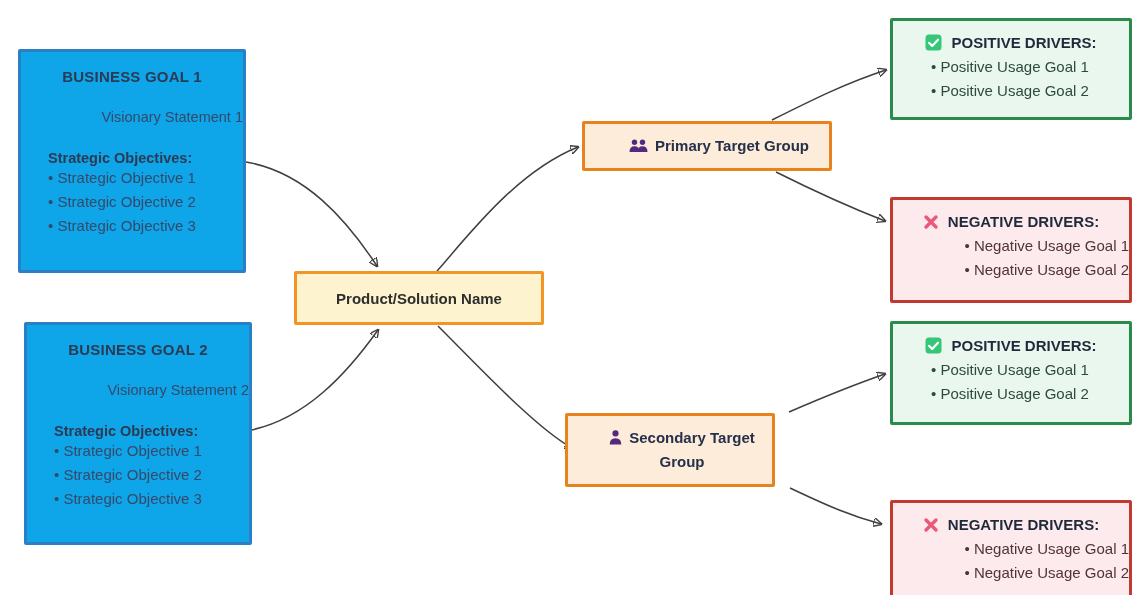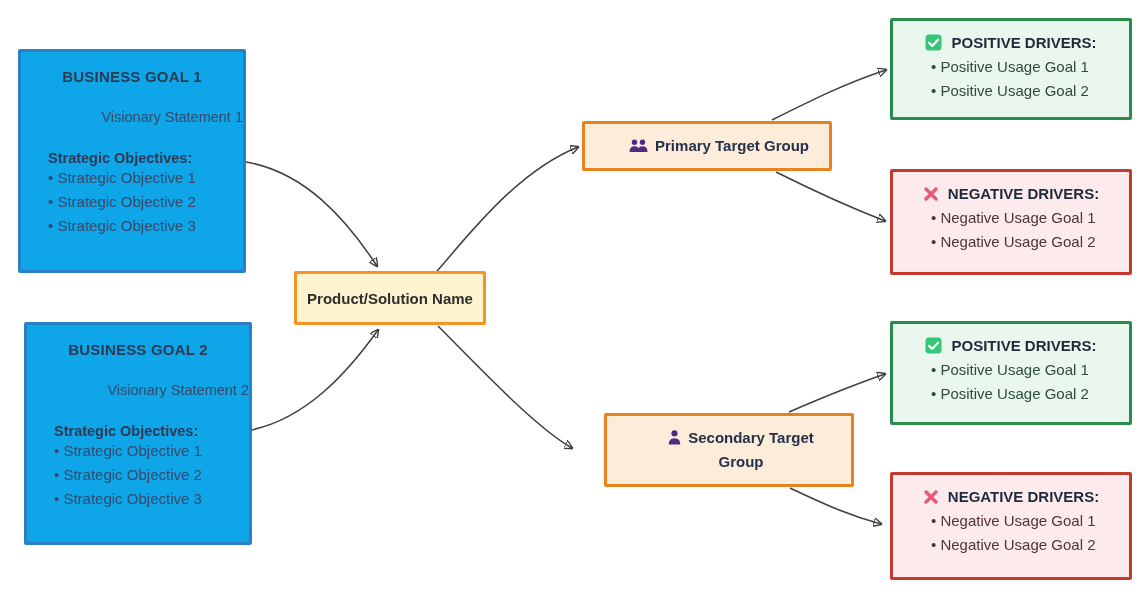--- a/index.html
+++ b/index.html
@@ -15,38 +15,38 @@
   .node-goal{width:228px;background:#0ea5e9;border:3px solid #2a7fc5;}
   .goal-title{margin-top:16px;text-align:center;font-weight:700;font-size:15px;color:#2c3a54;letter-spacing:.2px;}
   .goal-vision{margin-top:24px;text-align:right;font-size:14.5px;color:#35496a;}
   .goal-objhead{margin:25px 0 0 27px;font-weight:700;font-size:14.5px;color:#2c3a54;}
   .bullet{margin-left:27px;line-height:24px;font-size:15px;}
   .node-goal .bullet{color:#35496a;}
   .bullet::before{content:"• ";}
 
   
   .node-product{
-    left:294px;top:271px;width:192px;height:54px;background:#fdf3cf;border:3px solid #f39426;
+    left:294px;top:271px;width:250px;height:54px;background:#fdf3cf;border:3px solid #f39426;
     display:flex;align-items:center;justify-content:center;font-weight:700;font-size:15px;color:#2e2e2e;
   }
 
   
   .node-group{background:#fcecd9;border:3px solid #e8821e;display:flex;align-items:center;justify-content:center;padding-left:24px;}
   .group-inner{text-align:center;font-weight:700;font-size:15px;color:#25304a;line-height:24px;}
   .group-inner svg{vertical-align:-2px;margin-right:7px;}
 
   
   .node-driver{width:242px;}
   .node-pos{background:#e9f7ef;border:3px solid #2a8c4a;}
-  .node-neg{background:#fdeaec;border:3px solid #c2392f;}
+  .node-neg{background:#fdeaec;border:3px solid #c2392f;margin-top:28px;}
   .drv-head{display:flex;align-items:center;justify-content:center;gap:9px;margin-top:13px;font-weight:700;font-size:15px;color:#1e2a3a;}
   .drv-list{margin-top:4px;}
   .drv-list .bullet{margin-left:38px;}
   .node-pos .bullet{color:#2e4b3a;}
-  .node-neg .bullet{color:#50333c;}
+  .node-neg .bullet{color:#50333c;text-align:right;}
 </style>
 </head>
 <body>
 
 <div class="canvas">
 
   <svg class="edges" width="1136" height="595" viewBox="0 0 1136 595">
     <defs>
       <marker id="arrow" viewBox="0 0 10 10" refX="8.5" refY="5" markerWidth="9" markerHeight="9" markerUnits="userSpaceOnUse" orient="auto">
         <path d="M0 0 L10 5 L0 10 z" fill="#3d3d3d"></path>
@@ -90,21 +90,21 @@
         <g fill="#54287e">
           <circle cx="5.5" cy="3.2" r="2.7"></circle>
           <path d="M0.5 13 q0 -5.8 5 -5.8 q5 0 5 5.8 z"></path>
           <circle cx="13.5" cy="3.2" r="2.7"></circle>
           <path d="M8.5 13 q0 -5.8 5 -5.8 q5 0 5 5.8 z"></path>
         </g>
       </svg><span>Primary Target Group</span>
     </div>
   </div>
 
-  <div class="node node-group" style="left:604px;top:413px;width:250px;height:74px;">
+  <div class="node node-group" style="left:565px;top:413px;width:210px;height:74px;">
     <div class="group-inner" style="max-width:178px;">
       <svg width="13" height="15" viewBox="0 0 14 16">
         <g fill="#54287e">
           <circle cx="7" cy="3.6" r="3.3"></circle>
           <path d="M0.8 15.5 q0 -6.8 6.2 -6.8 q6.2 0 6.2 6.8 z"></path>
         </g>
       </svg><span>Secondary Target Group</span>
     </div>
   </div>
 

